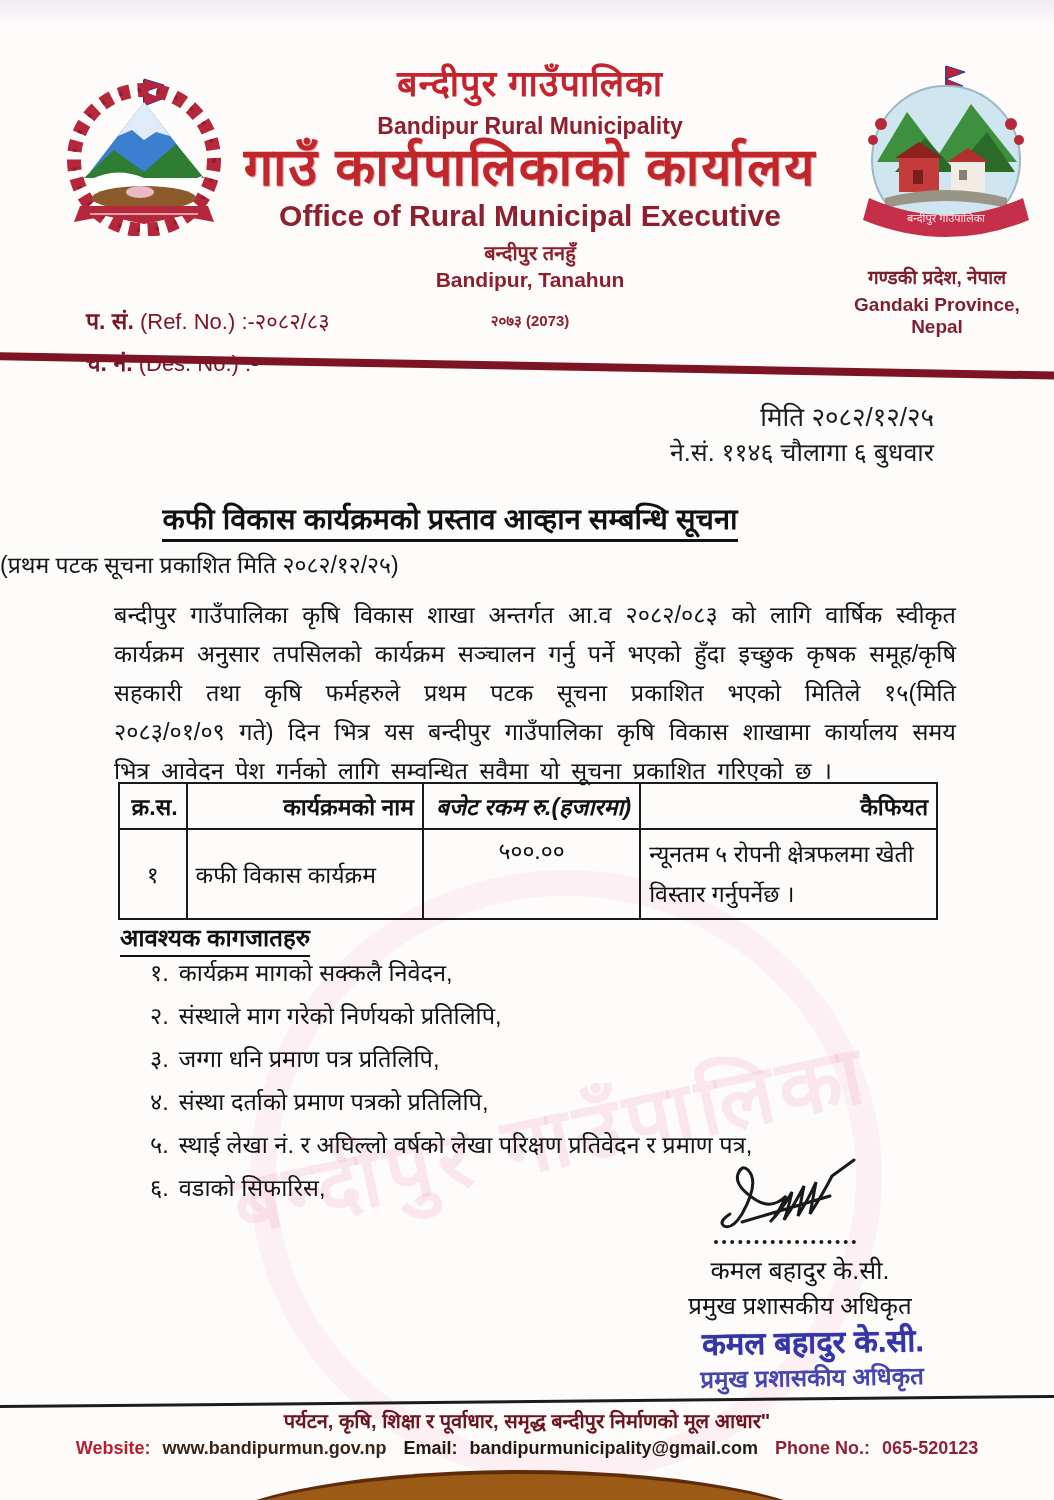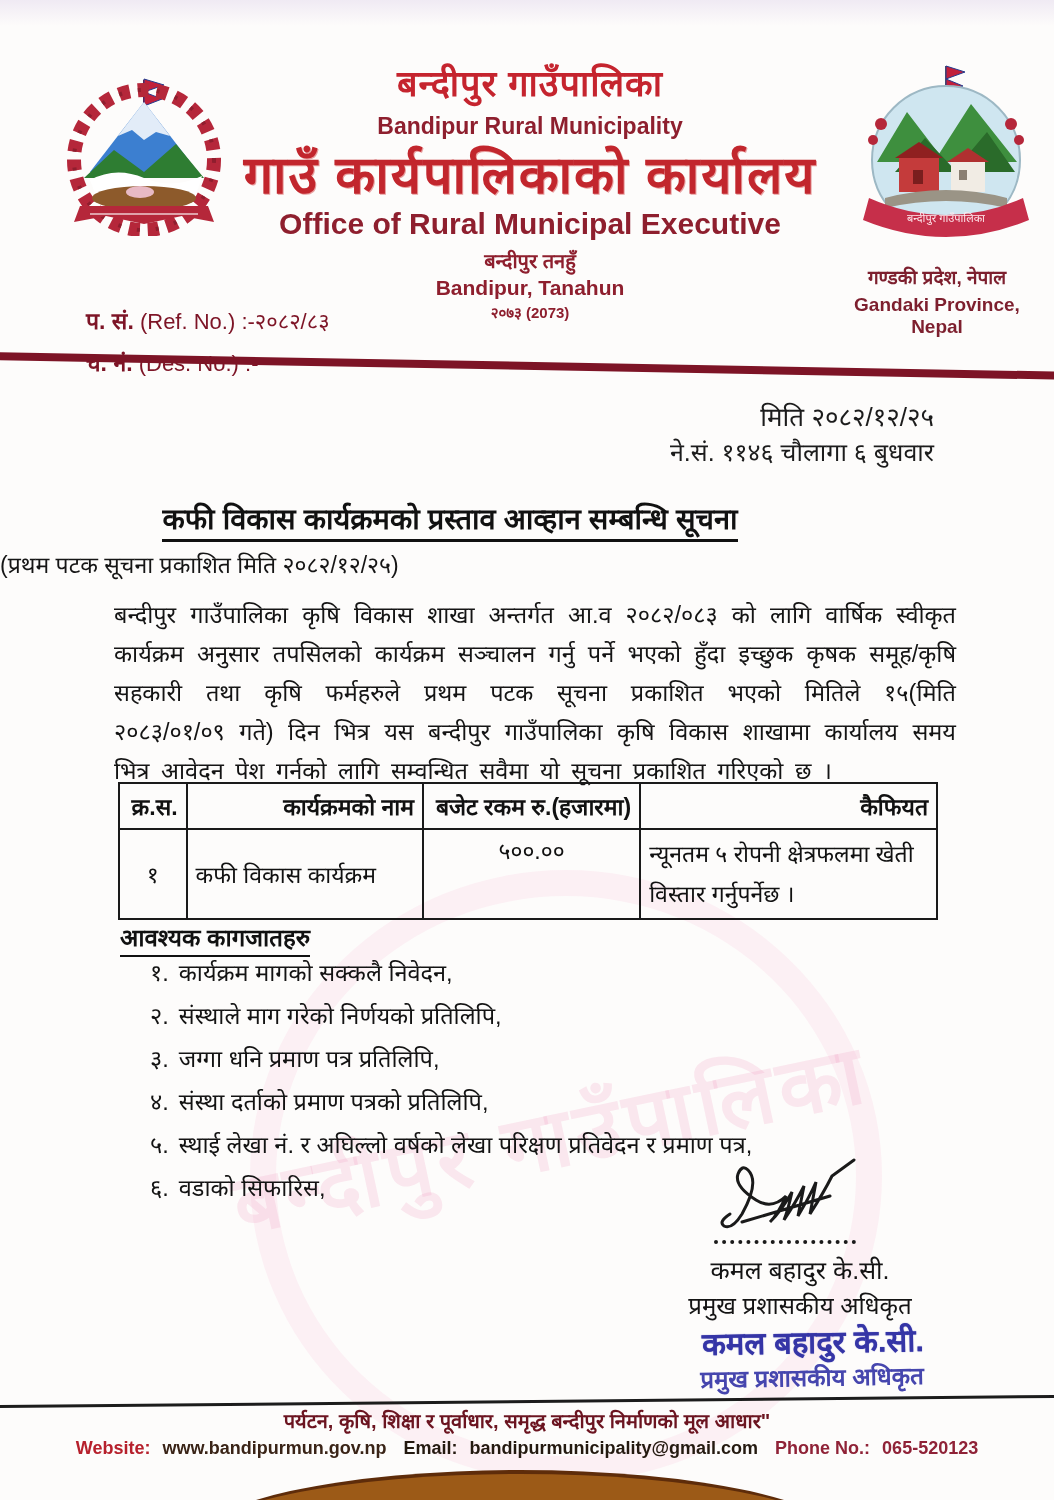--- a/index.html
+++ b/index.html
@@ -5,26 +5,26 @@
   html,body{margin:0;padding:0;}
   body{width:1054px;height:1500px;background:#e8e4e0;font-family:"Liberation Sans",sans-serif;}
   .page{position:relative;width:1054px;height:1500px;background:#fdfcfb;overflow:hidden;}
   .scan-tint{position:absolute;left:0;top:0;width:1054px;height:26px;
     background:linear-gradient(180deg,rgba(200,180,220,0.25),rgba(255,255,255,0));}
   
   .emblem{position:absolute;}
   .hdr-center{position:absolute;left:235px;top:58px;width:590px;text-align:center;color:#8e1f2e;}
   .muni-np{font-size:36px;font-weight:bold;color:#c5242e;letter-spacing:1px;}
   .muni-en{font-size:23px;font-weight:bold;margin-top:6px;color:#8e1f2e;}
-  .office-np{font-size:52px;font-weight:bold;color:#c2262d;margin-top:8px;letter-spacing:2px;
+  .office-np{font-size:52px;font-weight:bold;color:#c2262d;margin-top:0;letter-spacing:2px;
     text-shadow:1px 1px 0 #e8a0a0;line-height:1.05;}
   .office-en{font-size:30px;font-weight:bold;color:#8e1f2e;margin-top:4px;}
   .addr-np{font-size:20px;font-weight:bold;margin-top:6px;}
   .addr-en{font-size:21px;font-weight:bold;margin-top:2px;}
-  .estd{font-size:15px;font-weight:bold;margin-top:2px;}
+  .estd{font-size:15px;font-weight:bold;margin-top:18px;}
   .province{position:absolute;left:827px;top:264px;width:220px;text-align:center;color:#7d1f2e;font-weight:bold;}
   .province .np{font-size:19px;}
   .province .en{font-size:19px;margin-top:4px;}
   
   .refblock{position:absolute;left:86px;top:304px;color:#7d1426;font-size:22px;}
   .refblock .row{margin-bottom:10px;}
   .refblock b{font-size:23px;}
   
   .red-line{position:absolute;left:-12px;top:362px;width:1090px;height:8px;background:#7d1426;
     transform:rotate(1.05deg);border-radius:2px;}
@@ -40,21 +40,21 @@
   .bodytext{position:absolute;left:114px;top:596px;width:842px;font-size:23.5px;line-height:39px;
     text-align:justify;color:#141414;word-spacing:5px;}
   
   table.notice{position:absolute;left:118px;top:782px;width:820px;border-collapse:collapse;color:#111;}
   table.notice th,table.notice td{border:2.5px solid #1a1a1a;padding:4px 8px;font-size:23px;}
   table.notice th{font-weight:bold;text-align:right;height:36px;}
   td.c-sn{width:50px;text-align:center;}
   td.c-name{width:232px;}
   td.c-budget{width:212px;text-align:center;vertical-align:top;padding-top:10px;border-radius:15px;}
   td.c-remark{width:300px;line-height:40px;vertical-align:top;}
-  th.c-sn{width:50px;}th.c-name{width:232px;}th.c-budget{width:212px;}th.c-remark{width:300px;}
+  th.c-sn{width:50px;}th.c-name{width:232px;}th.c-budget{width:212px;font-style:italic;}th.c-remark{width:300px;}
   
   .docs-head{position:absolute;left:120px;top:920px;font-size:24px;font-weight:bold;color:#111;
     border-bottom:2.5px solid #111;padding-bottom:2px;}
   .docs{position:absolute;left:150px;top:958px;width:720px;font-size:23.5px;color:#131313;}
   .docs .item{margin-bottom:13px;line-height:30px;}
   .docs .num{margin-right:10px;}
   
   .wm-ring{position:absolute;left:250px;top:870px;width:580px;height:560px;border-radius:50%;
     border:26px solid rgba(243,160,195,0.12);}
   .wm-text{position:absolute;left:40px;top:1080px;width:1020px;text-align:center;

